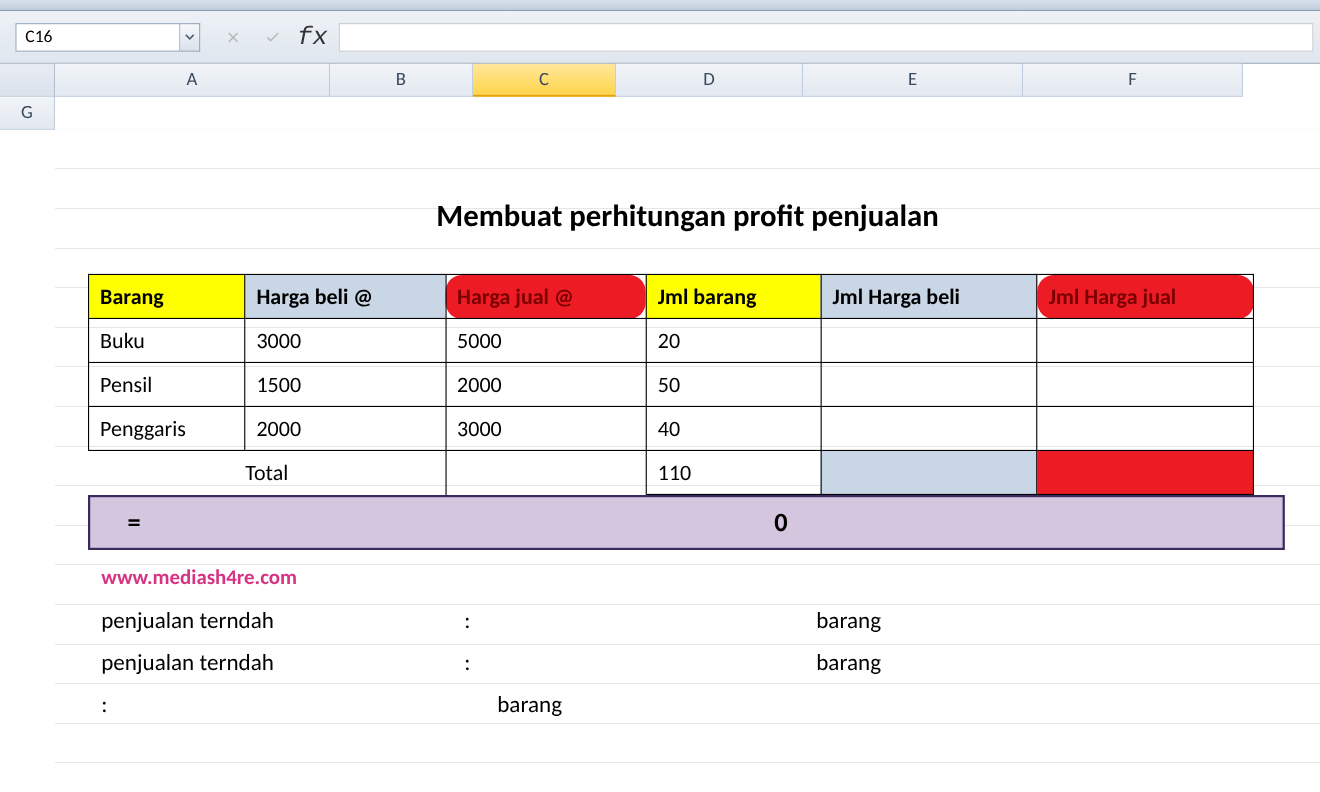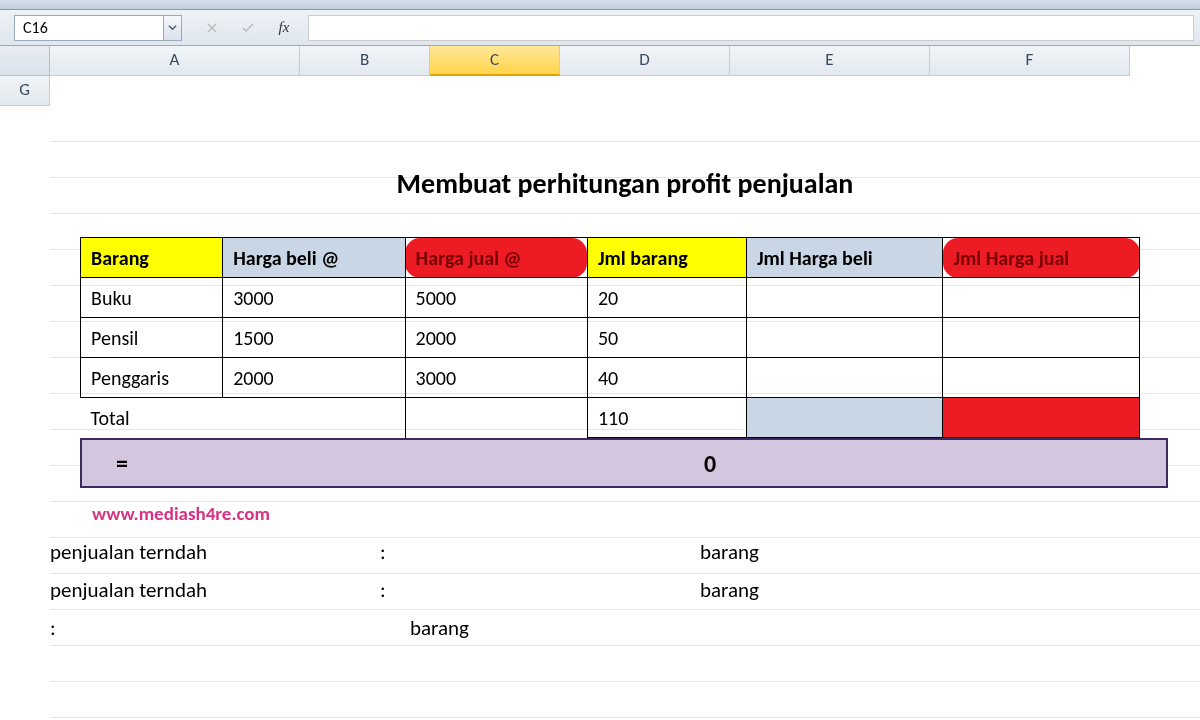--- a/index.html
+++ b/index.html
@@ -12,21 +12,21 @@
       overflow: hidden;
     }
     .ribbon-edge {
       height: 10px;
       background: linear-gradient(to bottom, #d8e0ea, #c0cddc);
       border-bottom: 1px solid #8a9bb0;
     }
     .formula-bar {
       display: flex;
       align-items: center;
-      height: 36px;
+      height: 48px;
       background: linear-gradient(to bottom, #eef2f7, #dfe6ee);
       border-bottom: 1px solid #9ab;
       font-size: 16px;
     }
     .name-box-wrap {
       display: flex;
       align-items: center;
       padding: 3px 6px 3px 14px;
     }
     .name-box {
@@ -53,23 +53,23 @@
       color: #8a8a8a;
     }
     .fb-btn {
       width: 28px; height: 24px;
       display: flex; align-items: center; justify-content: center;
       font-size: 14px; font-style: italic;
       color: #888;
       border-radius: 2px;
     }
     .fx {
-      font-family: Liberation Serif, serif;
+      font-family: Liberation Mono, monospace;
       font-style: italic;
-      font-size: 15px;
+      font-size: 23px;
       color: #333;
     }
     .formula-input {
       flex: 1;
       height: 26px;
       background: #fff;
       border: 1px solid #ccc;
       margin: 0 6px 0 0;
       padding: 2px 6px;
     }
@@ -131,21 +131,21 @@
       border: 1.5px solid #000;
       padding: 6px 10px;
       height: 40px;
       text-align: left;
     }
     th.yellow { background: #ffff00; font-weight: bold; }
     th.lblue  { background: #c9d6e6; font-weight: bold; }
     th.red    { background: #ed1c24; color: #7a0000; font-weight: bold; border-radius: 15px; }
     td.num { text-align: right; }
     tr.total td { border: 1.5px solid #000; }
-    tr.total td.lbl { text-align: left; border-left: none; border-bottom: none; }
+    tr.total td.lbl { text-align: center; border-left: none; border-bottom: none; }
     tr.total td.fill-lblue { background: #c9d6e6; }
     tr.total td.fill-red   { background: #ed1c24; }
     .profit-row {
       margin: 0 32px 0 30px;
       border: 2.5px solid #3a2a60;
       background: #d5c6e0;
       display: flex;
       align-items: center;
       height: 50px;
       font-size: 24px;
@@ -155,20 +155,21 @@
     .profit-row .lbl { flex: 0 0 auto; padding-left: 50px; }
     .profit-row .eq  { flex: 0 0 auto; padding: 0 20px; }
     .profit-row .val { flex: 1; text-align: center; padding-left: 120px; }
     .link {
       color: #d63384;
       font-weight: bold;
       margin: 14px 0 8px 42px;
       font-size: 19px;
     }
     .stats {
+      margin-left: 42px;
       font-size: 21px;
     }
     .stats .row {
       display: grid;
       grid-template-columns: 330px 30px 290px 200px;
       height: 38px;
       align-items: center;
     }
   </style>
 </head>

